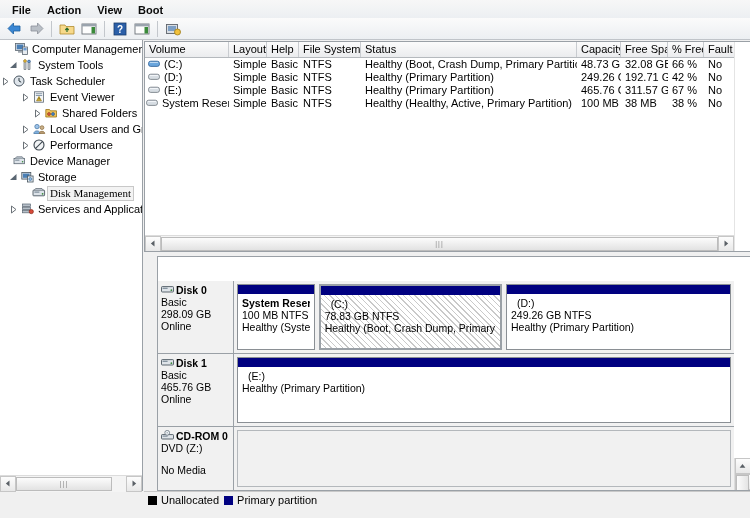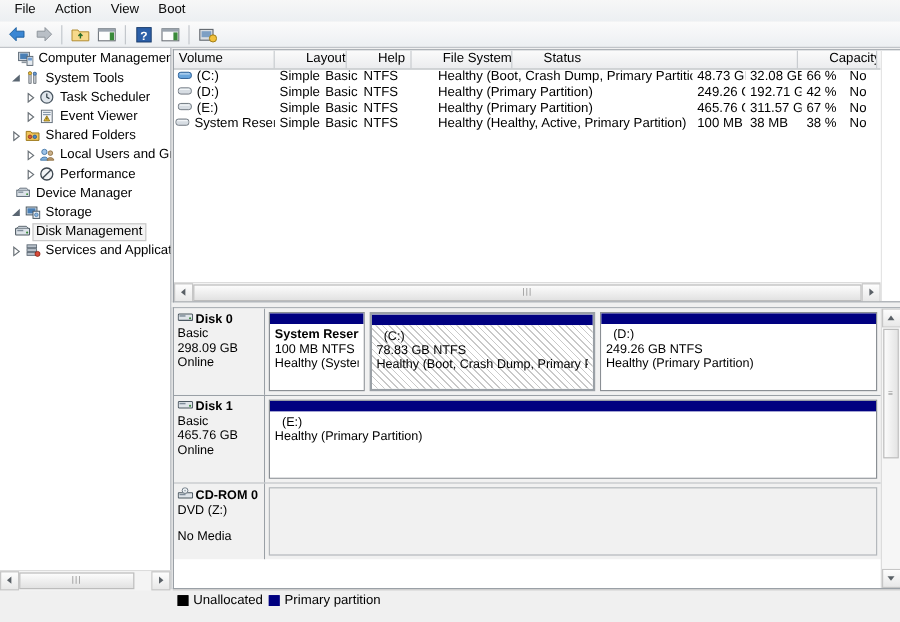--- a/index.html
+++ b/index.html
@@ -18,23 +18,24 @@
     background: #f0f0f0;
     display: flex;
     flex-direction: column;
   }
 
   
   .menubar {
     height: 18px;
     background: linear-gradient(to bottom,#f7f7f7,#eceff2);
     display: flex;
-    align-items: flex-start;
+    align-items: flex-end;
     padding-left: 4px;
     flex: 0 0 18px;
+    font-weight: bold;
   }
   .menubar .mi {
     padding: 1px 8px;
     font-size: 11px;
     color: #0a0a0a;
     cursor: default;
     line-height: 14px;
   }
 
   
@@ -151,21 +152,20 @@
   .lv-wrap { display:flex; flex:1 1 auto; min-height:0; }
   .lv-main { flex:1 1 auto; display:flex; flex-direction:column; min-width:0; overflow:hidden; }
 
   .lv-header {
     display:flex;
     height:16px;
     flex:0 0 16px;
     background: linear-gradient(to bottom,#fbfbfb,#ebecee);
     border-bottom:1px solid #b5b9bd;
     font-size:11px;
-    gap:22px;
   }
   .hcell {
     border-right:1px solid #c9ccd0;
     padding-left:4px;
     line-height:15px;
     overflow:hidden;
     white-space:nowrap;
     flex: 0 0 auto;
   }
   .lv-rows { flex:1 1 auto; overflow:hidden; }
@@ -185,24 +185,25 @@
 
   
   .splitter { height:4px; flex:0 0 4px; background:#f0f0f0; }
 
   
   .mappane {
     flex: 1 1 auto;
     border:1px solid #9aa0a6;
     border-right:none;
     background:#fff;
-    margin-left:1px;
+    margin-left:14px;
     display:flex;
     min-height:0;
     overflow:hidden;
+    align-items:flex-end;
   }
   .maparea {
     flex:1 1 auto;
     display:flex;
     flex-direction:column;
     min-width:0;
     background:#fff;
   }
   .diskrow {
     display:flex;
@@ -398,21 +399,21 @@
             <svg width="13" height="12" viewBox="0 0 13 12">
               <path d="M3 1 L5 1 L5 10.5 L3 10.5 Z" fill="#c9ced4" stroke="#6b7278" stroke-width="0.7"></path>
               <circle cx="4" cy="2" r="1.3" fill="#f2c13c" stroke="#9c7b17" stroke-width="0.6"></circle>
               <path d="M7 1.5 L9 1.5 L9 10.5 L7 10.5 Z" fill="#c9ced4" stroke="#6b7278" stroke-width="0.7"></path>
               <circle cx="8" cy="2.4" r="1.3" fill="#6d9bd1" stroke="#2f5d92" stroke-width="0.6"></circle>
             </svg>
           </div>
           <div class="tlabel">System Tools</div>
         </div>
 
-        <div class="trow" style="padding-left:20px;">
+        <div class="trow" style="">
           <div class="twist">
             <svg width="9" height="9" viewBox="0 0 9 9">
                 <path d="M2.5 1 L2.5 8 L7 4.5 Z" fill="none" stroke="#6b7278" stroke-width="1"></path>
               </svg>
           </div>
           <div class="ticon">
             <svg width="13" height="12" viewBox="0 0 13 12">
               <circle cx="6" cy="6" r="5" fill="#dfe5eb" stroke="#4a5762" stroke-width="1"></circle>
               <path d="M6 3 L6 6 L8.2 7.2" stroke="#2a3840" stroke-width="1" fill="none"></path>
             </svg>
@@ -431,21 +432,21 @@
               <rect x="1.5" y="0.8" width="9" height="10.4" fill="#f4f6f8" stroke="#5a6672" stroke-width="0.8"></rect>
               <rect x="2.8" y="2.2" width="6.4" height="1" fill="#8899aa"></rect>
               <rect x="2.8" y="4" width="6.4" height="1" fill="#8899aa"></rect>
               <path d="M6 5.5 L8.4 9.8 L3.6 9.8 Z" fill="#e8c33a" stroke="#8a6c10" stroke-width="0.7"></path>
               <rect x="5.7" y="7" width="0.7" height="1.6" fill="#4a3a06"></rect>
             </svg>
           </div>
           <div class="tlabel">Event Viewer</div>
         </div>
 
-        <div class="trow" style="padding-left:8px;">
+        <div class="trow" style="padding-left:32px;">
           <div class="twist">
             <svg width="9" height="9" viewBox="0 0 9 9">
                 <path d="M2.5 1 L2.5 8 L7 4.5 Z" fill="none" stroke="#6b7278" stroke-width="1"></path>
               </svg>
           </div>
           <div class="ticon">
             <svg width="13" height="12" viewBox="0 0 13 12">
               <path d="M0.8 2.5 L4.5 2.5 L5.5 3.8 L11.5 3.8 L11.5 10 L0.8 10 Z" fill="#f0c45a" stroke="#9a7516" stroke-width="0.8"></path>
               <circle cx="4" cy="7" r="1.5" fill="#d85a3a" stroke="#8a2f16" stroke-width="0.6"></circle>
               <circle cx="8" cy="7" r="1.5" fill="#4a86c8" stroke="#22507f" stroke-width="0.6"></circle>
@@ -509,21 +510,21 @@
             <svg width="13" height="12" viewBox="0 0 13 12">
               <rect x="0.8" y="1.5" width="9" height="6.6" fill="#cfd8e2" stroke="#47555f" stroke-width="0.8"></rect>
               <rect x="1.9" y="2.6" width="6.6" height="4.2" fill="#4a7fb5"></rect>
               <rect x="6.5" y="5" width="5.6" height="6" fill="#e9eef3" stroke="#47555f" stroke-width="0.8"></rect>
               <circle cx="9.3" cy="8" r="1.5" fill="#8fb8e0" stroke="#3b6fa0" stroke-width="0.6"></circle>
             </svg>
           </div>
           <div class="tlabel">Storage</div>
         </div>
 
-        <div class="trow sel" style="">
+        <div class="trow sel" style="padding-left:20px;font-family:Liberation Serif, serif;">
           <div class="twist"></div>
           <div class="ticon">
             <svg width="14" height="12" viewBox="0 0 14 12">
               <rect x="1" y="3.2" width="11.6" height="5.6" rx="0.6" fill="#dde3e9" stroke="#4c5861" stroke-width="0.9"></rect>
               <rect x="2.4" y="4.5" width="5" height="1.2" fill="#7d8b98"></rect>
               <circle cx="10.6" cy="6.8" r="0.9" fill="#3a8a3a"></circle>
               <path d="M2.2 3.2 L3.6 1.6 L10 1.6 L11.4 3.2" fill="#c2cad2" stroke="#4c5861" stroke-width="0.7"></path>
             </svg>
           </div>
           <div class="tlabel">Disk Management</div>

